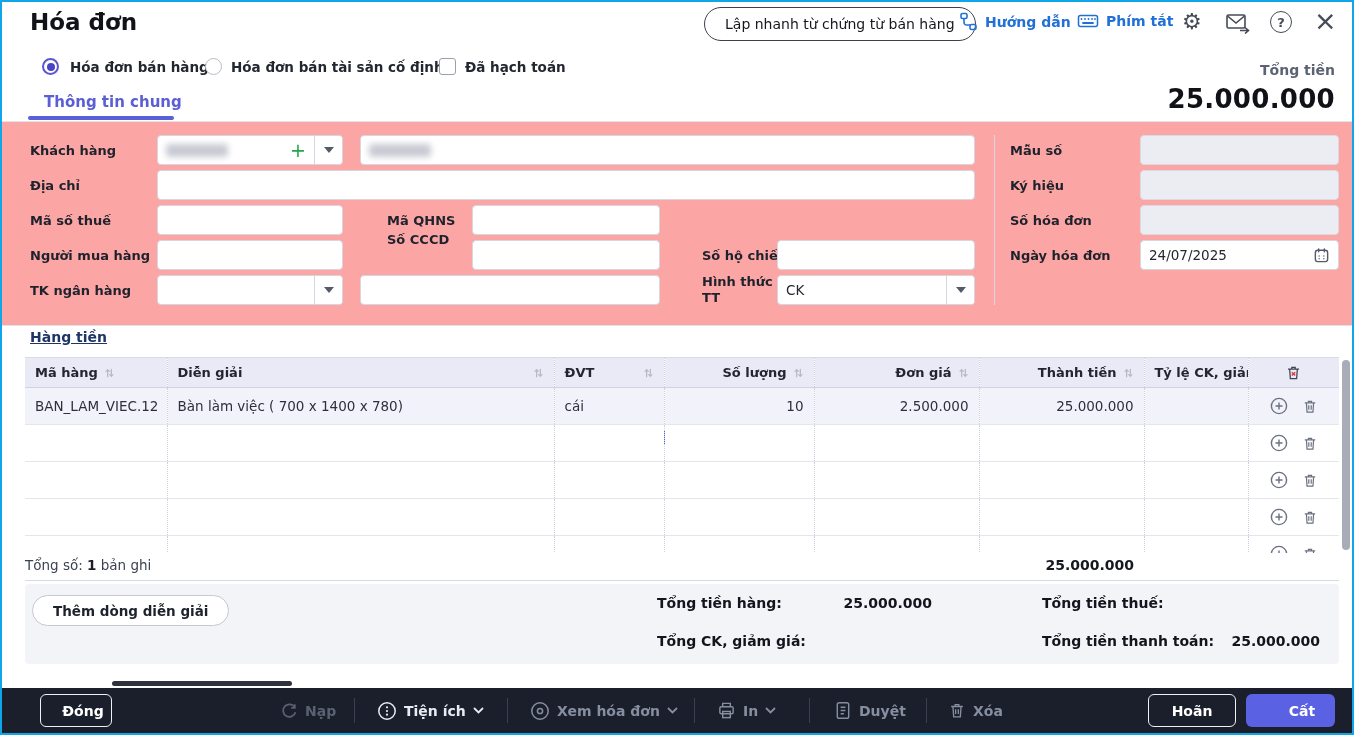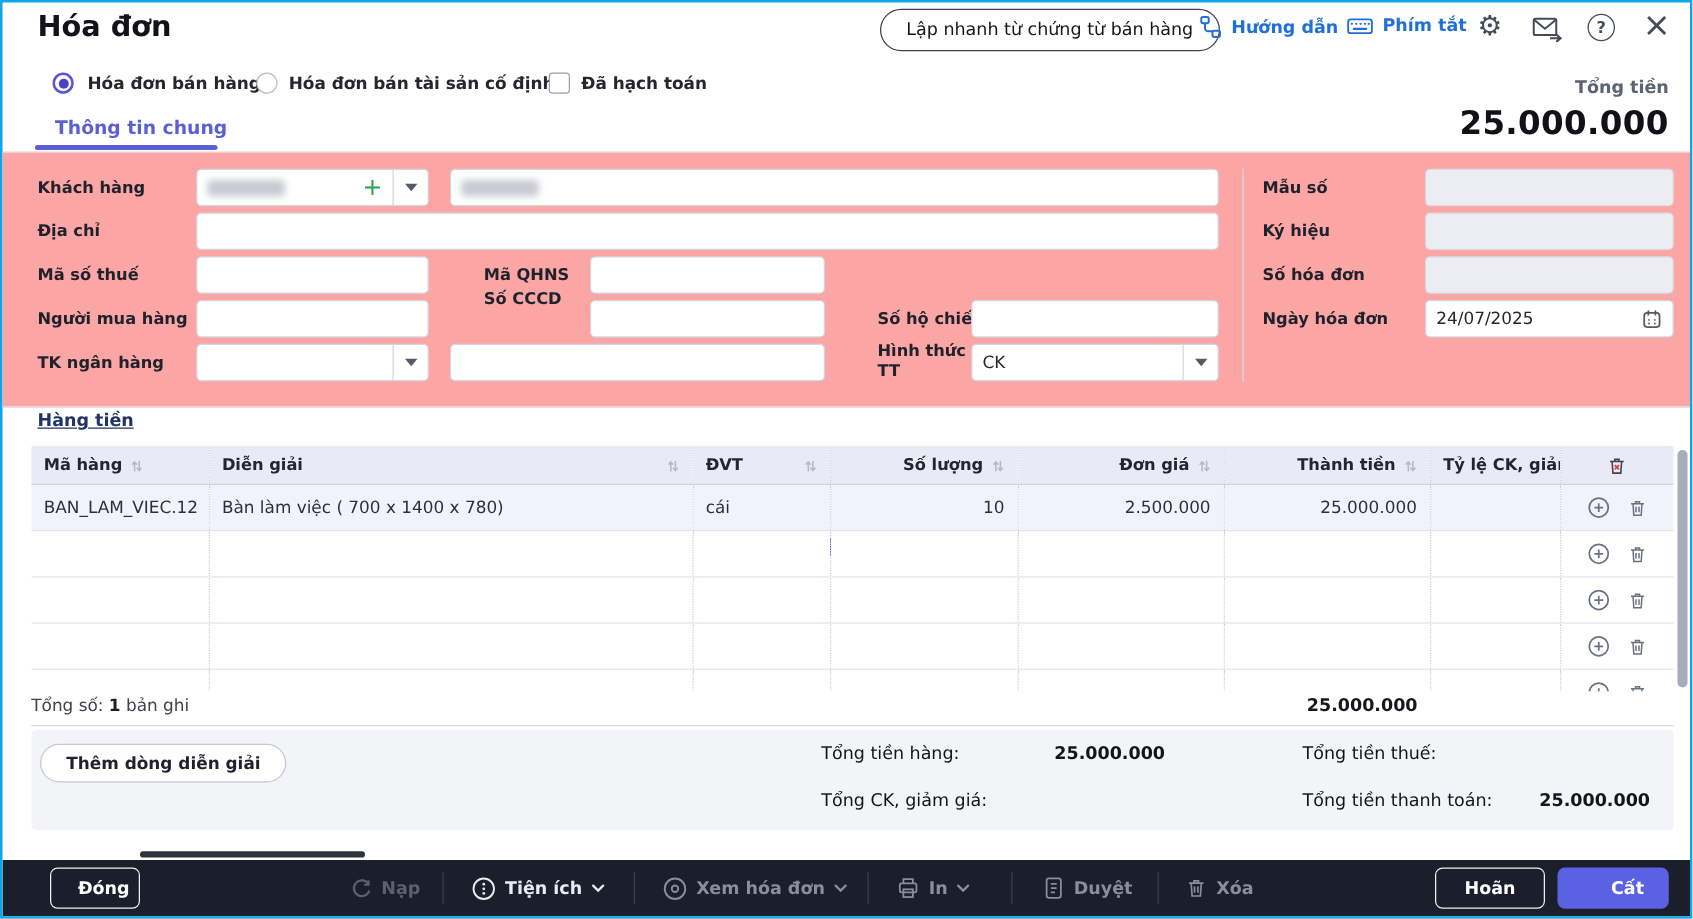--- a/index.html
+++ b/index.html
@@ -62,21 +62,21 @@
   .vscroll{left:1340px;top:358px;width:8px;height:190px;background:#a8acb9;border-radius:4px;}
   .rec-count{left:23px;top:555px;font-size:13.5px;color:#3c4350;}
   .rec-count b{color:#1b1e26;}
   .grid-footer-total{left:977px;top:555px;width:155px;text-align:right;font-size:14px;font-weight:700;color:#15181f;}
   .table-divider{left:23px;top:578px;width:1314px;height:1px;background:#d8dae2;}
 
   
   .summary{left:23px;top:582px;width:1314px;height:80px;background:#f3f4f8;border-radius:4px;}
   .add-row-btn{position:absolute;left:7px;top:11px;height:31px;padding:0 20px;border:1px solid #c6c8d2;border-radius:16px;
     background:#fff;font-size:13.5px;font-weight:600;color:#1e222c;display:flex;align-items:center;cursor:pointer;}
-  .sum-label{position:absolute;font-size:14px;font-weight:400;color:#12151d;}
+  .sum-label{position:absolute;font-size:14px;font-weight:700;color:#12151d;}
   .sum-value{position:absolute;font-size:14px;font-weight:700;color:#12151d;text-align:right;width:150px;}
 
   
   .hscroll-thumb{left:110px;top:679px;width:180px;height:5px;background:#2f333d;border-radius:3px;}
   .toolbar{left:0;top:686px;width:1350px;height:45px;background:#1a1f2b;}
   .tb-btn-outline{position:absolute;top:6px;height:33px;border:1px solid #eef0f5;border-radius:6px;background:transparent;
     color:#fff;font-size:14px;font-weight:600;display:flex;align-items:center;justify-content:center;cursor:pointer;}
   .tb-btn-fill{position:absolute;top:6px;height:33px;border:none;border-radius:6px;background:#5a61e2;color:#fff;
     font-size:14px;font-weight:700;display:flex;align-items:center;justify-content:center;cursor:pointer;}
   .tb-item{position:absolute;top:0;height:45px;display:flex;align-items:center;gap:7px;font-size:14px;font-weight:600;cursor:pointer;}

